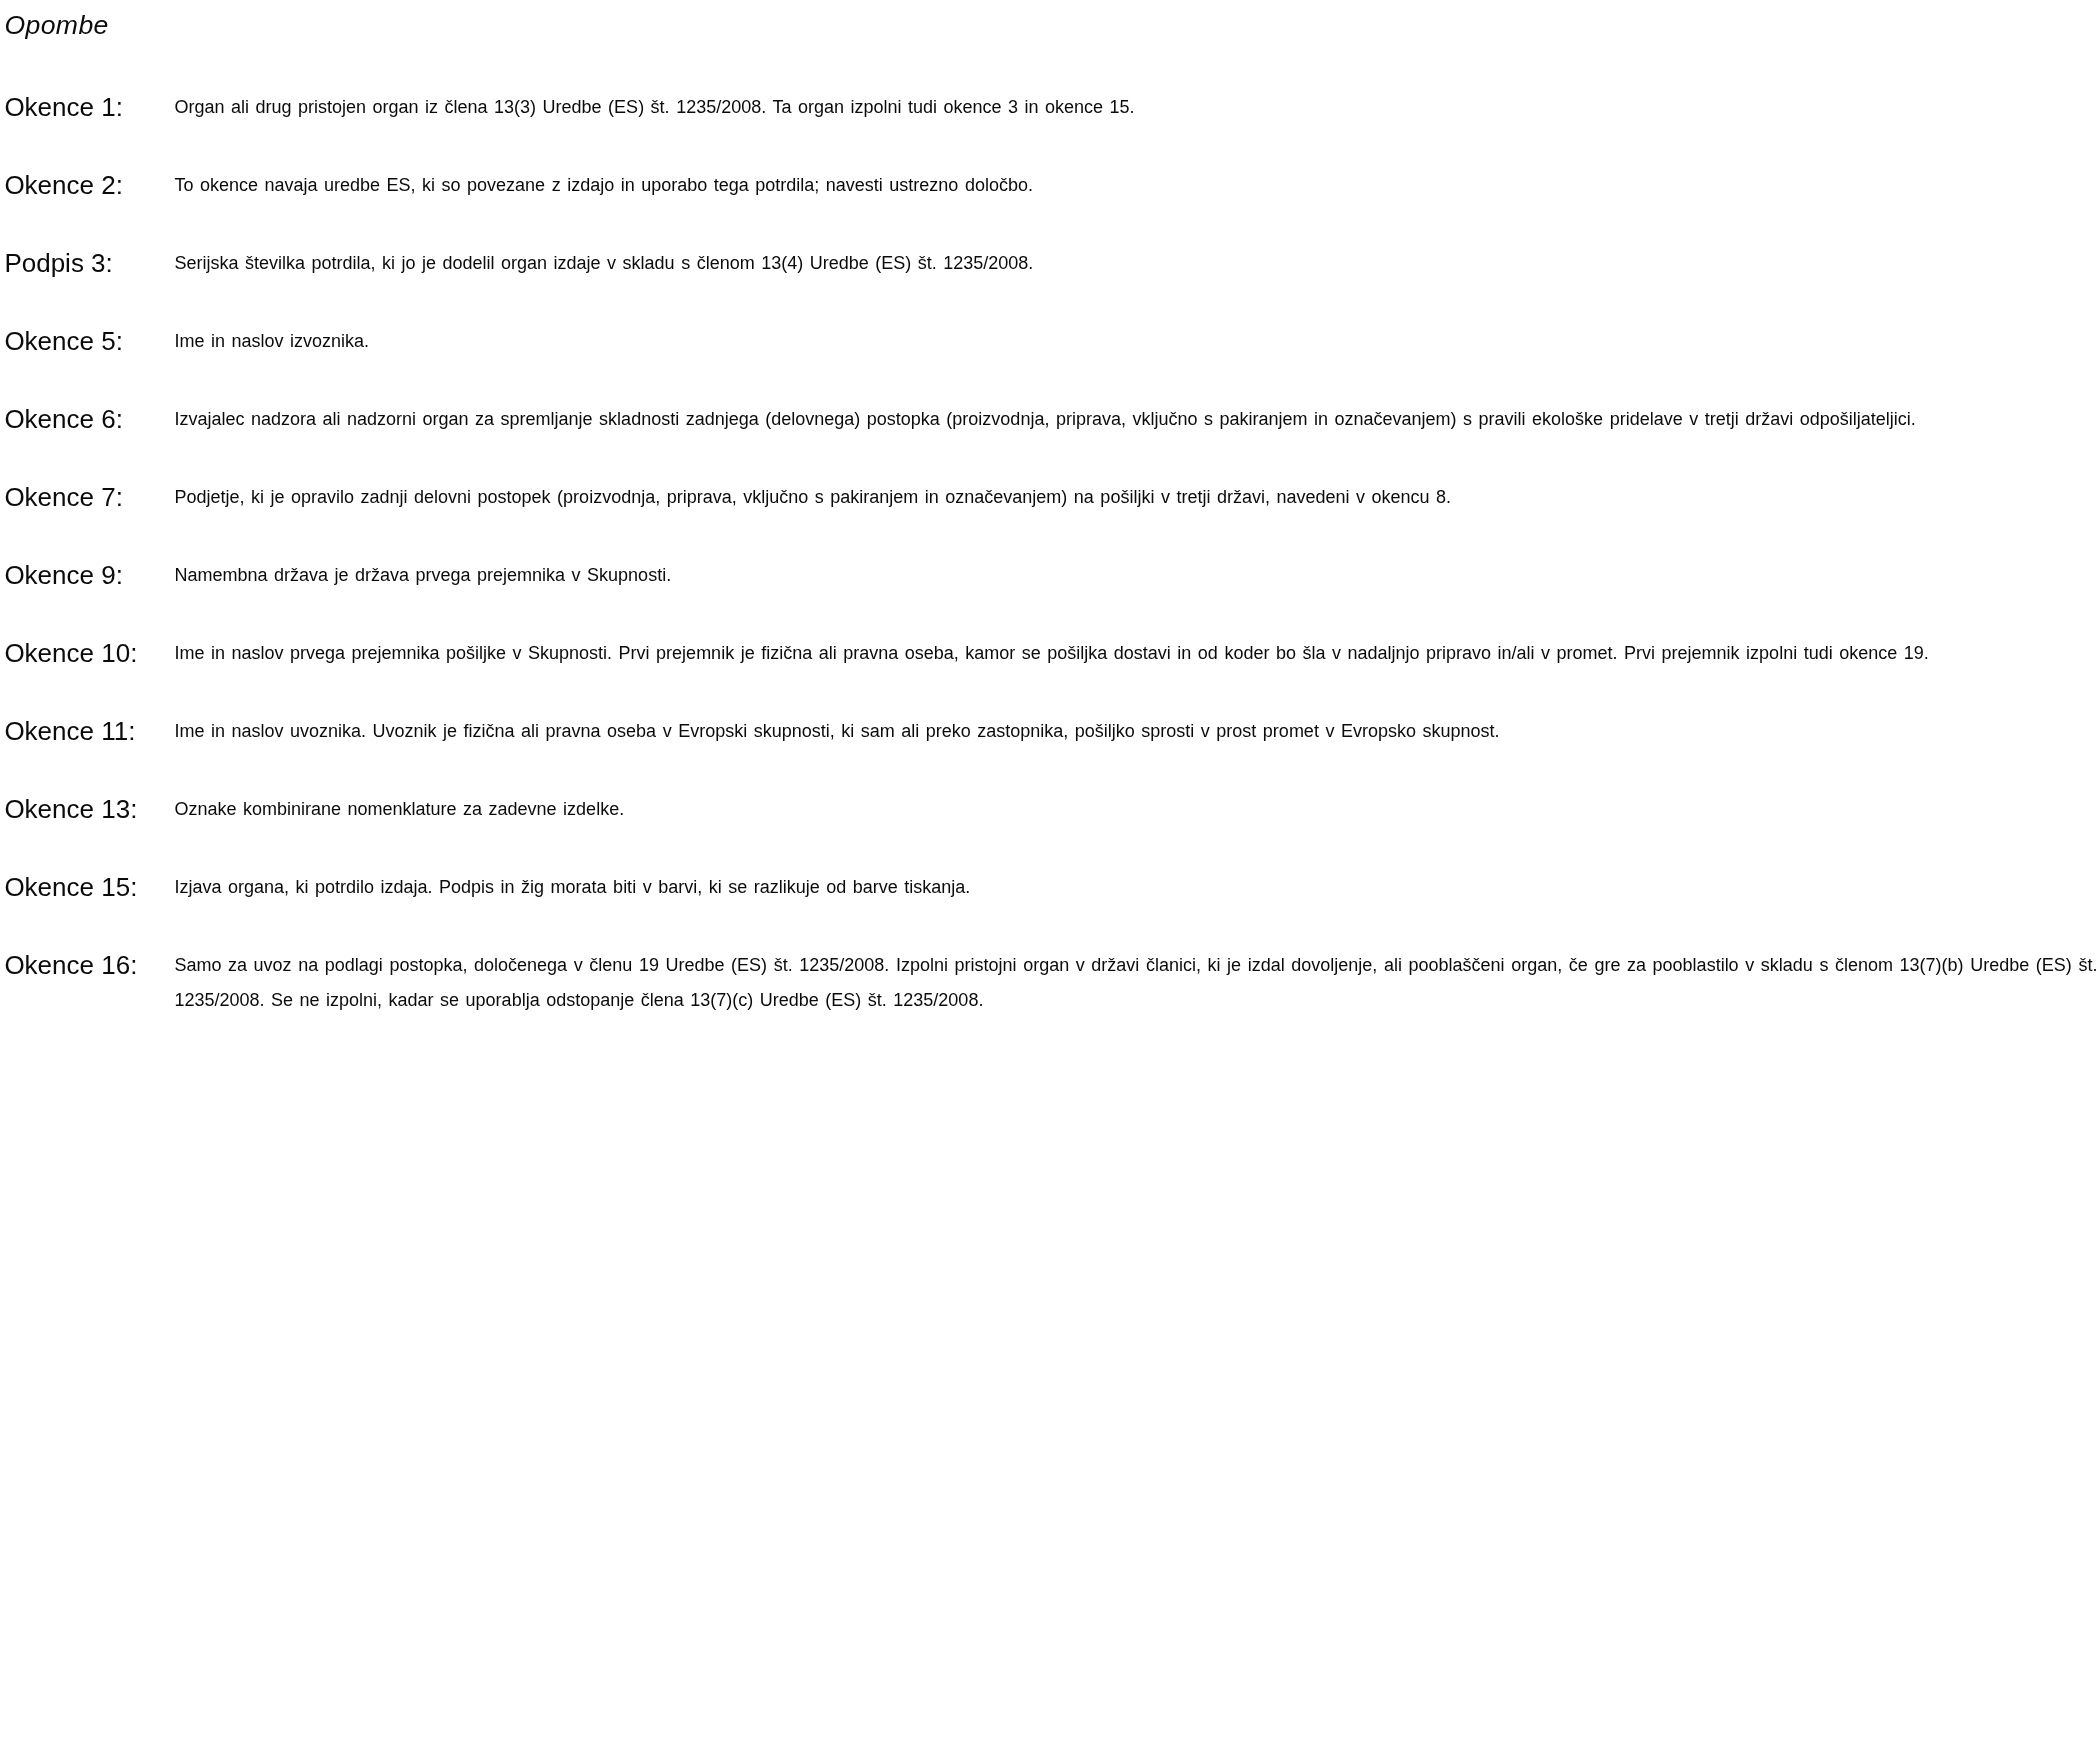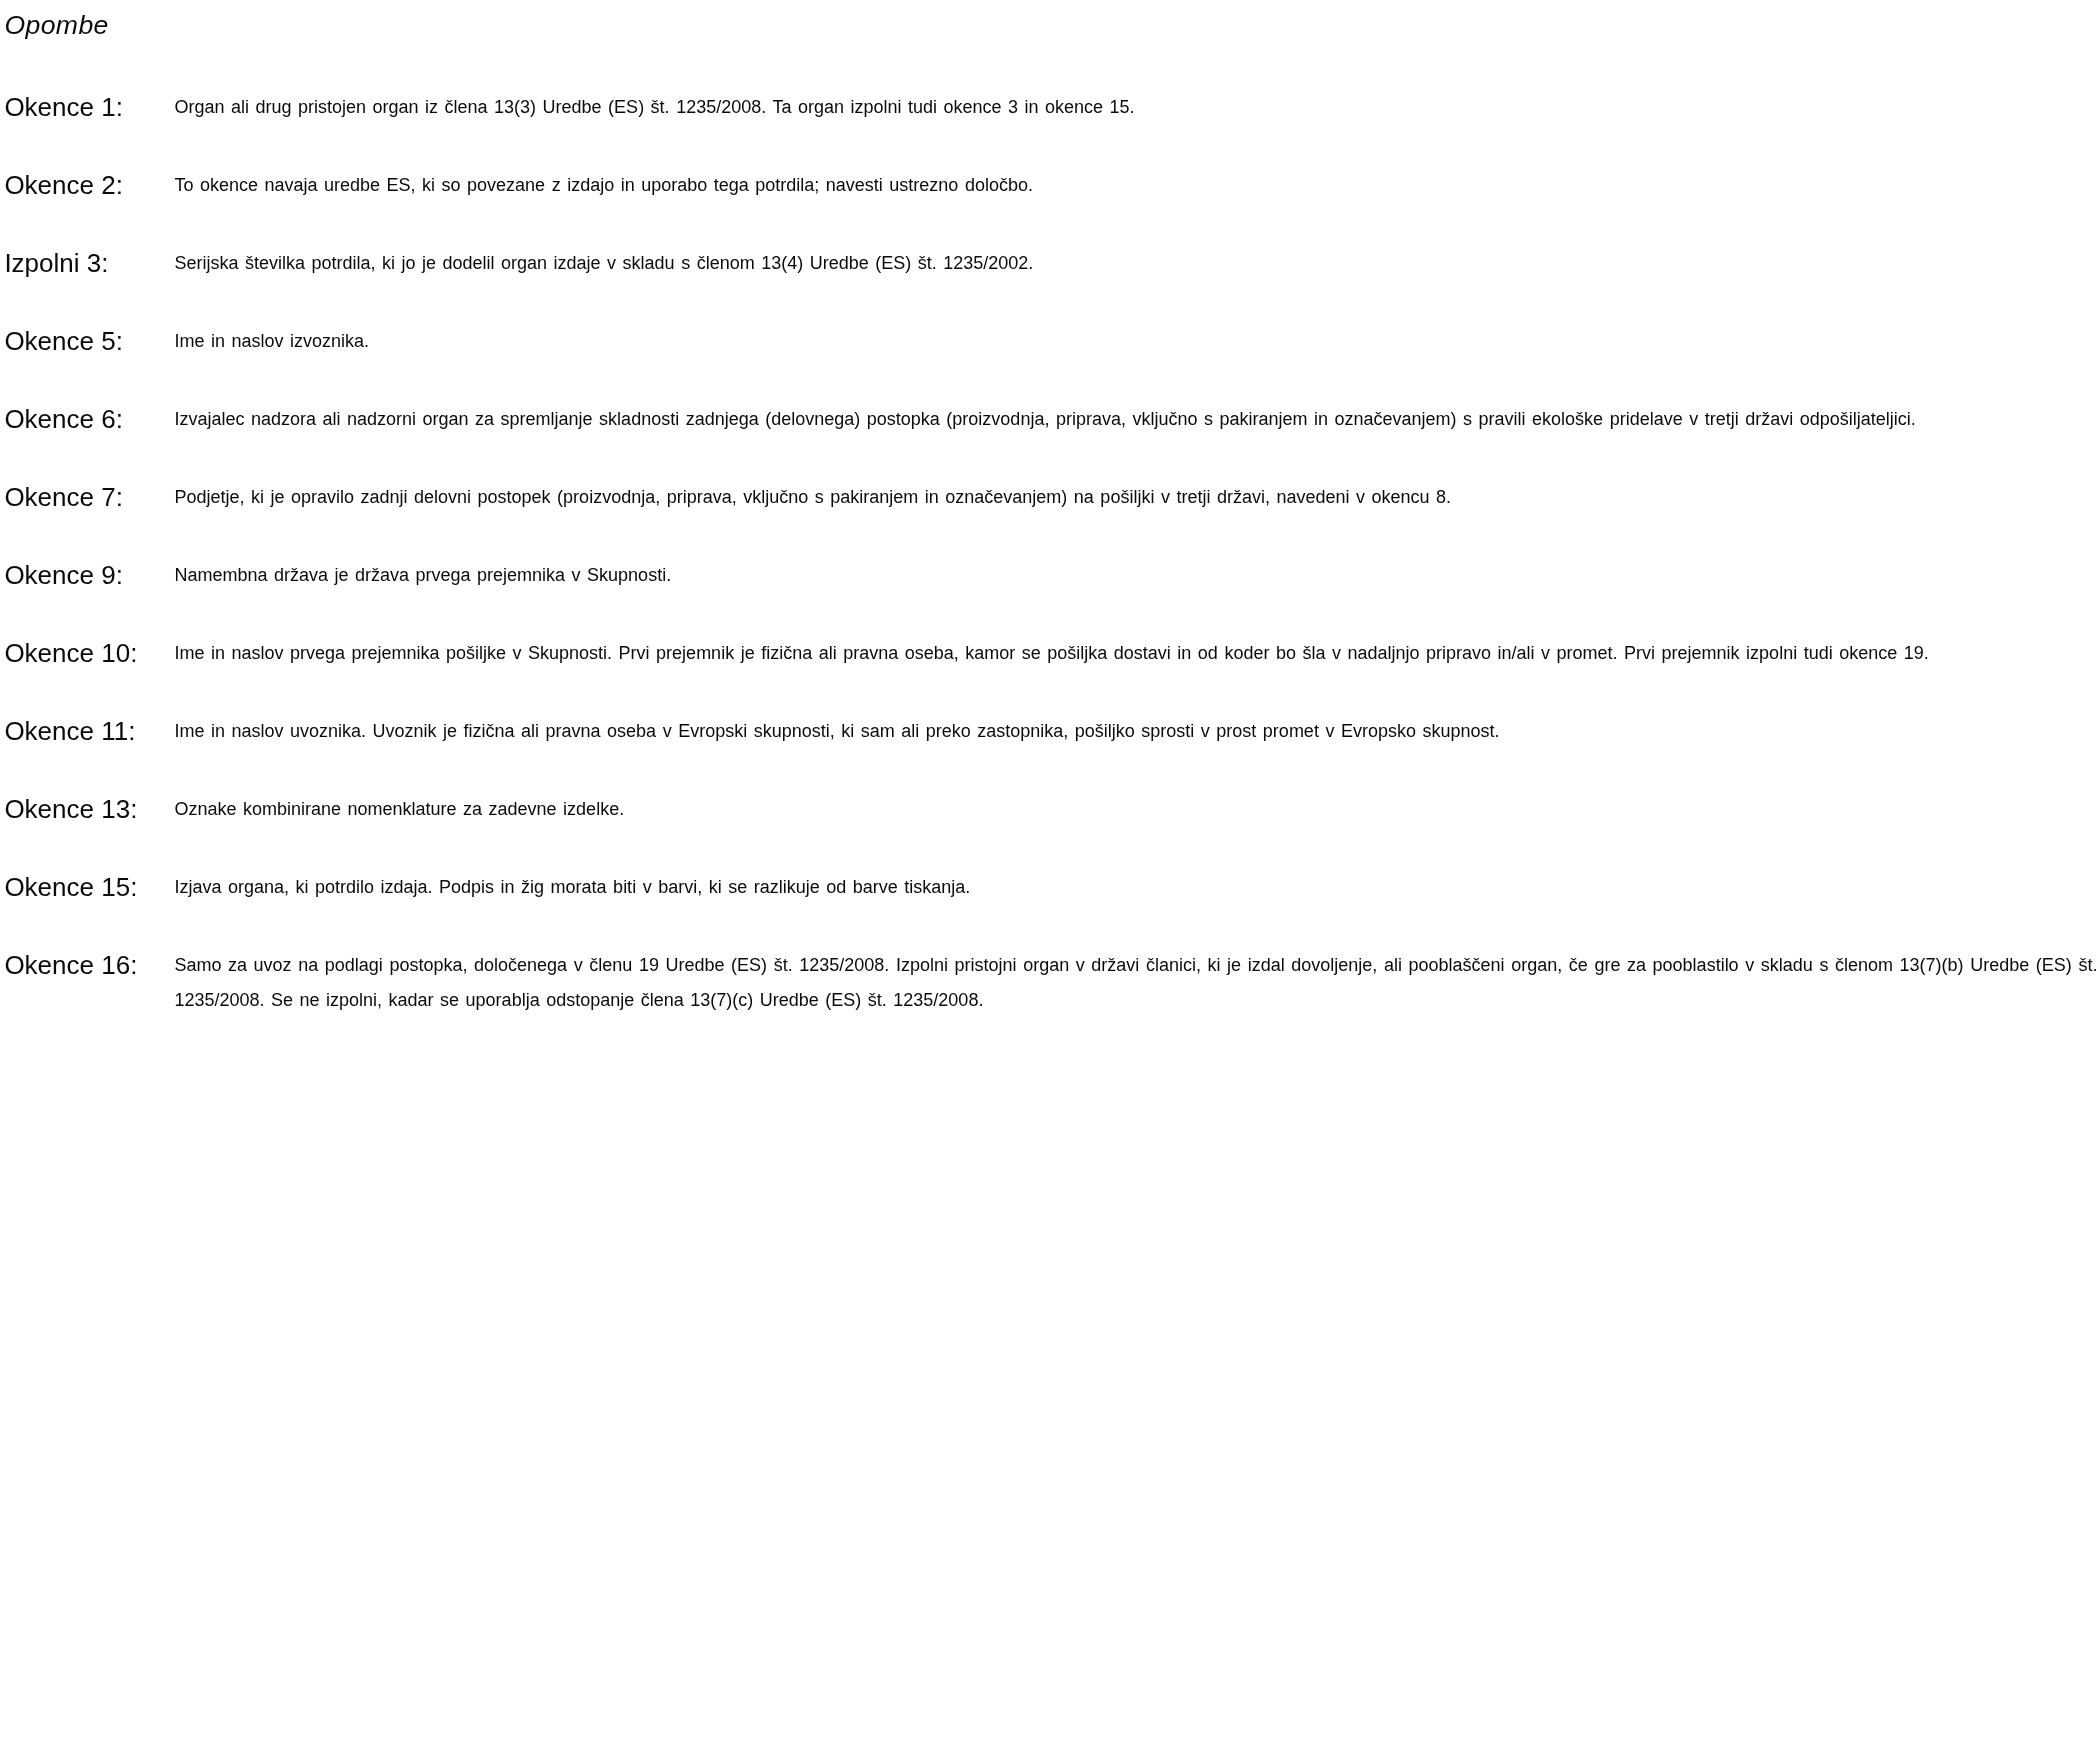--- a/index.html
+++ b/index.html
@@ -67,22 +67,22 @@
       <div class="note-label">Okence 1:</div>
       <div class="note-text">Organ ali drug pristojen organ iz člena 13(3) Uredbe (ES) št. 1235/2008. Ta organ izpolni tudi okence 3 in okence 15.</div>
     </div>
 
     <div class="note-row">
       <div class="note-label">Okence 2:</div>
       <div class="note-text">To okence navaja uredbe ES, ki so povezane z izdajo in uporabo tega potrdila; navesti ustrezno določbo.</div>
     </div>
 
     <div class="note-row">
-      <div class="note-label">Izpolni 3:</div>
-      <div class="note-text">Serijska številka potrdila, ki jo je dodelil organ izdaje v skladu s členom 13(4) Uredbe (ES) št. 1235/2002.</div>
+      <div class="note-label">Podpis 3:</div>
+      <div class="note-text">Serijska številka potrdila, ki jo je dodelil organ izdaje v skladu s členom 13(4) Uredbe (ES) št. 1235/2008.</div>
     </div>
 
 
     <div class="note-row">
       <div class="note-label">Okence 5:</div>
       <div class="note-text">Ime in naslov izvoznika.</div>
     </div>
 
     <div class="note-row">
       <div class="note-label">Okence 6:</div>

